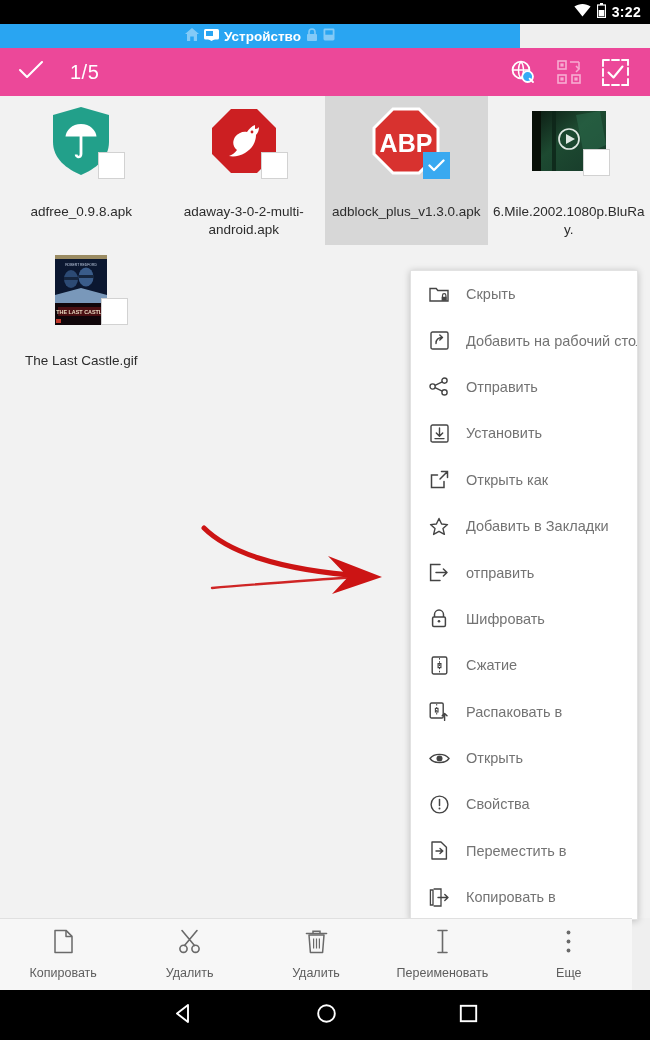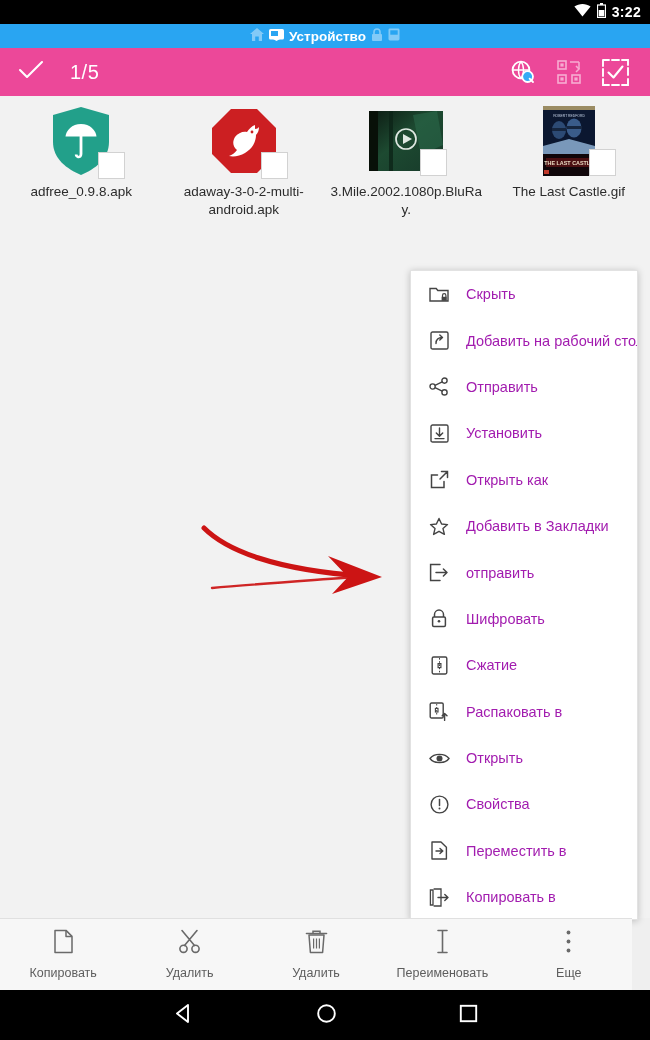--- a/index.html
+++ b/index.html
@@ -14,21 +14,21 @@
   .statusbar {
     position: absolute; top: 0; left: 0; width: 650px; height: 24px;
     background: #000; display: flex; align-items: center;
     justify-content: flex-end; padding-right: 9px; gap: 6px;
   }
   .statusbar .sicon { display: block; }
   .statusbar .time { color: #fff; font-size: 14px; font-weight: bold; letter-spacing: .3px; }
 
   
   .breadcrumb {
-    position: absolute; top: 24px; left: 0; width: 650px; height: 24px;
+    position: absolute; top: 24px; left: 0; width: 520px; height: 24px;
     background: #29a5f2; display: flex; align-items: center; justify-content: center; gap: 5px;
   }
   .bc-label { color: #fff; font-size: 13.5px; font-weight: bold; }
   .bc-faded { opacity: .42; }
 
   
   .actionbar {
     position: absolute; top: 48px; left: 0; width: 650px; height: 48px;
     background: #ec4899; display: flex; align-items: center;
   }
@@ -49,35 +49,35 @@
     display: flex; flex-direction: column; align-items: center;
   }
   .cell.selected { background: #d7d7d7; }
   .thumb { position: relative; width: 74px; height: 74px; display: flex; align-items: center; justify-content: center; }
   .cbox {
     position: absolute; right: -7px; bottom: -1px; width: 27px; height: 27px;
     background: #fff; border: 1px solid #d2d2d2;
   }
   .cbox.checked { background: #39a9f0; border-color: #39a9f0; display: flex; align-items: center; justify-content: center; }
   .fname {
-    margin-top: 5px; font-size: 13.5px; color: #2c2c2c; text-align: center;
+    margin-top: 25px; font-size: 13.5px; color: #2c2c2c; text-align: center;
     line-height: 1.32; width: 100%; word-break: break-word;
   }
 
   
   .menu {
     position: absolute; left: 410px; top: 270px; width: 228px; height: 650px;
     background: #fff; border: 1px solid #e2e2e2;
     box-shadow: 0 1px 7px rgba(0,0,0,.22); overflow: hidden;
   }
   .mitem {
     height: 46.4px; display: flex; align-items: center; padding-left: 17px; gap: 16px;
   }
   .mitem .micon { width: 22px; height: 22px; flex: 0 0 22px; display: flex; align-items: center; justify-content: center; }
-  .mitem .mlabel { font-size: 14.5px; color: #a21caf; white-space: nowrap; }
+  .mitem .mlabel { font-size: 14.5px; color: #737373; white-space: nowrap; }
 
   
   .arrow { position: absolute; left: 196px; top: 524px; pointer-events: none; }
 
   
   .bottombar {
     position: absolute; top: 918px; left: 0; width: 632px; height: 72px;
     background: #f7f7f7; border-top: 1px solid #e0e0e0; display: flex;
   }
   .bb-item {
@@ -199,41 +199,55 @@
           <svg width="66" height="66" viewBox="0 0 66 66">
             <path d="M20 1 H46 L65 20 V46 L46 65 H20 L1 46 V20 Z" fill="#cc1f22"></path>
             <path d="M44 17 c-3 1 -6 4 -8 7 c-4 -1 -9 1 -12 5 c-3 5 -2 10 2 13 c-2 3 -5 5 -8 6 c5 1 11 0 16 -3 c7 -4 11 -11 11 -18 c2 -2 3 -5 3 -8 c-1 1 -2 2 -4 2 Z" fill="#fff"></path>
             <circle cx="41" cy="24" r="1.4" fill="#cc1f22"></circle>
           </svg>
           <span class="cbox"></span>
         </div>
         <div class="fname">adaway-3-0-2-multi-android.apk</div>
       </div>
 
+      <div class="cell selected">
+        <div class="thumb">
+          <svg width="68" height="68" viewBox="0 0 68 68">
+            <path d="M21 2 H47 L66 21 V47 L47 66 H21 L2 47 V21 Z" fill="#d8322f" stroke="#fff" stroke-width="3"></path>
+            <text x="34" y="45" font-family="Liberation Sans, sans-serif" font-size="25" font-weight="bold" fill="#fff" text-anchor="middle">ABP</text>
+          </svg>
+          <span class="cbox checked">
+            <svg width="17" height="13" viewBox="0 0 17 13">
+                <path d="M1.5 6.5 L6 11 L15.5 1.5" fill="none" stroke="#fff" stroke-width="2.3" stroke-linecap="round" stroke-linejoin="round"></path>
+              </svg>
+          </span>
+        </div>
+        <div class="fname">adblock_plus_v1.3.0.apk</div>
+      </div>
 
       <div class="cell">
         <div class="thumb">
           <svg width="74" height="60" viewBox="0 0 74 60">
             <defs>
               <linearGradient id="vg" x1="0" y1="0" x2="1" y2="1">
                 <stop offset="0%" stop-color="#0c1a12"></stop>
                 <stop offset="45%" stop-color="#1d4a31"></stop>
                 <stop offset="100%" stop-color="#173a2a"></stop>
               </linearGradient>
             </defs>
             <rect width="74" height="60" fill="url(#vg)"></rect>
             <rect x="0" y="0" width="9" height="60" fill="#081008"></rect>
             <rect x="20" y="0" width="4" height="60" fill="#0d2418" opacity=".8"></rect>
             <path d="M44 4 L68 0 L74 34 L52 44 Z" fill="#2c6b4c" opacity=".55"></path>
             <circle cx="37" cy="28" r="10" fill="none" stroke="#dfe8e2" stroke-width="1.7"></circle>
             <path d="M34 23 L43 28 L34 33 Z" fill="#dfe8e2"></path>
           </svg>
           <span class="cbox" style="right:-4px;bottom:2px;"></span>
         </div>
-        <div class="fname">3.Mile.2002.1080p.BluRay.</div>
+        <div class="fname">6.Mile.2002.1080p.BluRay.</div>
       </div>
 
       <div class="cell">
         <div class="thumb">
           <svg width="52" height="70" viewBox="0 0 52 70">
             <rect width="52" height="70" fill="#0b1730"></rect>
             <rect x="0" y="0" width="52" height="4" fill="#9b8c63"></rect>
             <text x="26" y="11" font-family="Liberation Sans, sans-serif" font-size="3.4" fill="#c9d6ea" text-anchor="middle">ROBERT REDFORD</text>
             <ellipse cx="16" cy="24" rx="7" ry="9" fill="#2c4a74"></ellipse>
             <ellipse cx="31" cy="22" rx="7.5" ry="9.5" fill="#3a5c8a"></ellipse>

